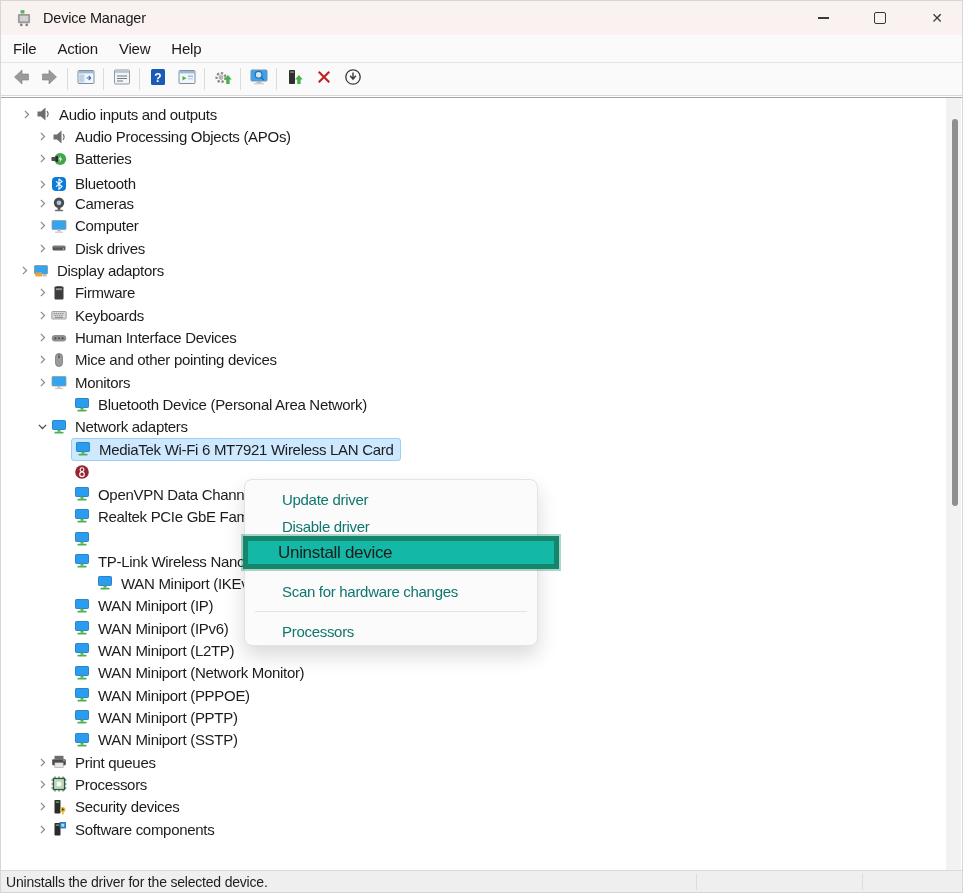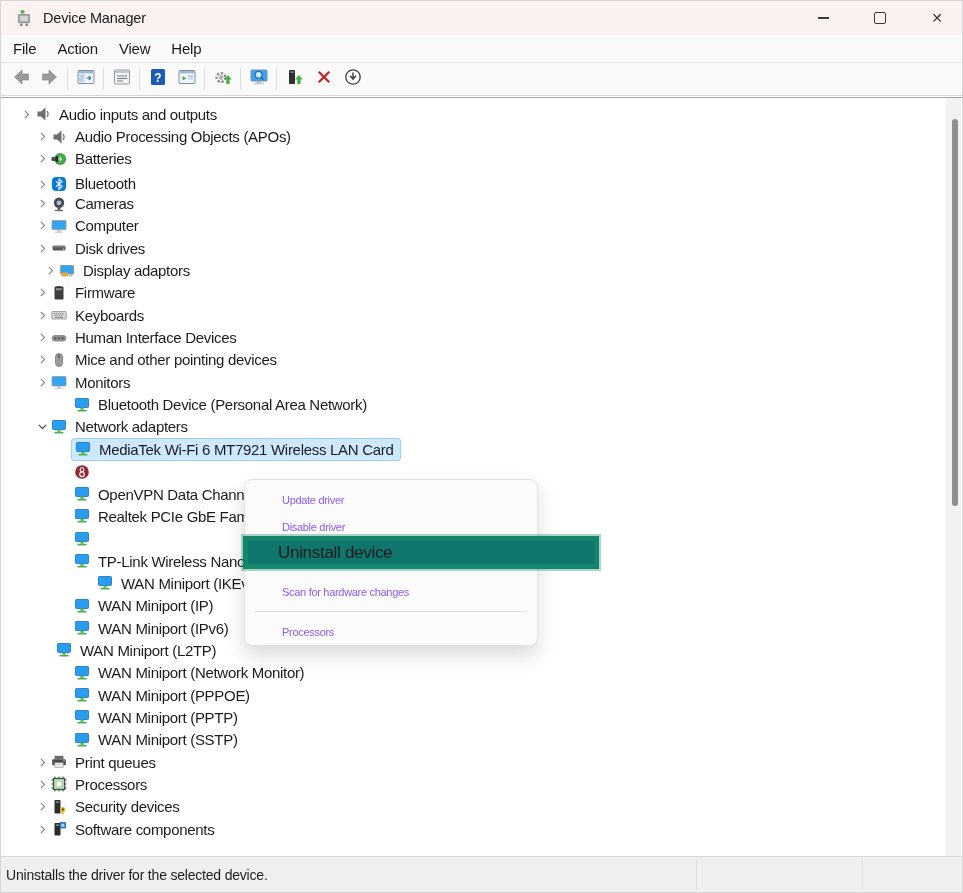--- a/index.html
+++ b/index.html
@@ -39,32 +39,32 @@
   .tlabel{flex:none;}
   .sel{display:flex;align-items:center;height:21px;background:#cde8ff;border:1px solid #9bd0f5;
     border-radius:3px;padding:0 7px 0 3px;margin-left:-3px;}
   
   .scroll-track{position:absolute;top:97px;right:1px;width:15px;height:774px;background:#f2f2f2;}
   .scroll-thumb{position:absolute;top:21px;right:3px;width:6px;height:387px;background:#8f8f8f;border-radius:3px;}
   
   .context-menu{position:absolute;left:243px;top:478px;width:294px;height:167px;background:#fbfbfb;
     border:1px solid #e3e3e3;border-radius:8px;box-shadow:0 10px 20px rgba(0,0,0,0.15);
     box-sizing:border-box;padding-top:6px;z-index:5;}
-  .cm-item{height:27px;display:flex;align-items:center;padding-left:37px;font-size:11px;
-    color:#8b5cf6;letter-spacing:-0.3px;}
+  .cm-item{height:27px;display:flex;align-items:center;padding-left:37px;font-size:15px;
+    color:#0f766e;letter-spacing:-0.3px;}
   .cm-spacer{height:32px;}
   .cm-after{margin-top:6px;}
   .cm-sep{height:1px;background:#e4e4e4;margin:6px 10px;}
   
-  .annotation{position:absolute;left:242px;top:535px;width:356px;height:33px;box-sizing:border-box;
-    border:5px solid #13866b;box-shadow:0 0 0 2px rgba(19,134,107,0.35);background:#0f766e;
+  .annotation{position:absolute;left:242px;top:535px;width:316px;height:33px;box-sizing:border-box;
+    border:5px solid #13866b;box-shadow:0 0 0 2px rgba(19,134,107,0.35);background:#14b8a6;
     display:flex;align-items:center;padding-left:30px;z-index:6;}
   .annotation span{font-size:17px;color:#1b1b1b;letter-spacing:-0.3px;}
   
-  .statusbar{position:absolute;left:0;bottom:0;right:0;height:36px;background:#efefef;
+  .statusbar{position:absolute;left:0;bottom:0;right:0;height:22px;background:#efefef;
     border-top:1px solid #dadada;box-sizing:border-box;display:flex;align-items:center;
     padding-left:5px;font-size:14px;color:#1d1d1d;letter-spacing:-0.2px;}
   .sb-sep{position:absolute;top:3px;bottom:2px;width:1px;background:#dcdcdc;}
 </style>
 </head>
 <body>
 
 <div class="window">
 
   <div class="titlebar">
@@ -283,21 +283,21 @@
         </span>
         <span class="ticon">
           <svg viewBox="0 0 16 16">
             <rect x="1.5" y="5.8" width="13" height="4.8" rx="1.6" fill="#585858"></rect>
             <rect x="1.5" y="5.8" width="13" height="1.7" rx="0.85" fill="#7a7a7a"></rect>
             <circle cx="12.4" cy="9" r="0.8" fill="#a5e0a5"></circle>
           </svg>
         </span>
         <span class="tlabel">Disk drives</span>
       </div>
-      <div class="trow" style="padding-left: 40px;">
+      <div class="trow" style="padding-left: 14px;">
         <span class="chev">
           <svg viewBox="0 0 16 16">
             <path d="M6 3.5 L10.5 8 L6 12.5" fill="none" stroke="#8a8a8a" stroke-width="1.5"></path>
           </svg>
         </span>
         <span class="ticon">
           <svg viewBox="0 0 16 16">
             <rect x="1.5" y="2.5" width="13" height="8.5" rx="0.8" fill="#31a5f0" stroke="#8f8f8f" stroke-width="0.8"></rect>
             <rect x="2.4" y="9.4" width="6.6" height="4" fill="#e3a53f"></rect>
             <rect x="9.6" y="11.4" width="4" height="2" fill="#b9b9b9"></rect>
@@ -511,21 +511,21 @@
         <span class="chev"></span>
         <span class="ticon">
           <svg viewBox="0 0 16 16">
             <rect x="1.5" y="1.5" width="13" height="9" rx="0.8" fill="#2b9df0" stroke="#1273b8" stroke-width="0.8"></rect>
             <rect x="6.5" y="10.5" width="3" height="2.2" fill="#4caf50"></rect>
             <rect x="3.5" y="12.7" width="9" height="1.8" rx="0.5" fill="#4caf50"></rect>
           </svg>
         </span>
         <span class="tlabel">WAN Miniport (IPv6)</span>
       </div>
-      <div class="trow" style="padding-left: 37px;">
+      <div class="trow" style="padding-left: 55px;">
         <span class="chev"></span>
         <span class="ticon">
           <svg viewBox="0 0 16 16">
             <rect x="1.5" y="1.5" width="13" height="9" rx="0.8" fill="#2b9df0" stroke="#1273b8" stroke-width="0.8"></rect>
             <rect x="6.5" y="10.5" width="3" height="2.2" fill="#4caf50"></rect>
             <rect x="3.5" y="12.7" width="9" height="1.8" rx="0.5" fill="#4caf50"></rect>
           </svg>
         </span>
         <span class="tlabel">WAN Miniport (L2TP)</span>
       </div>

